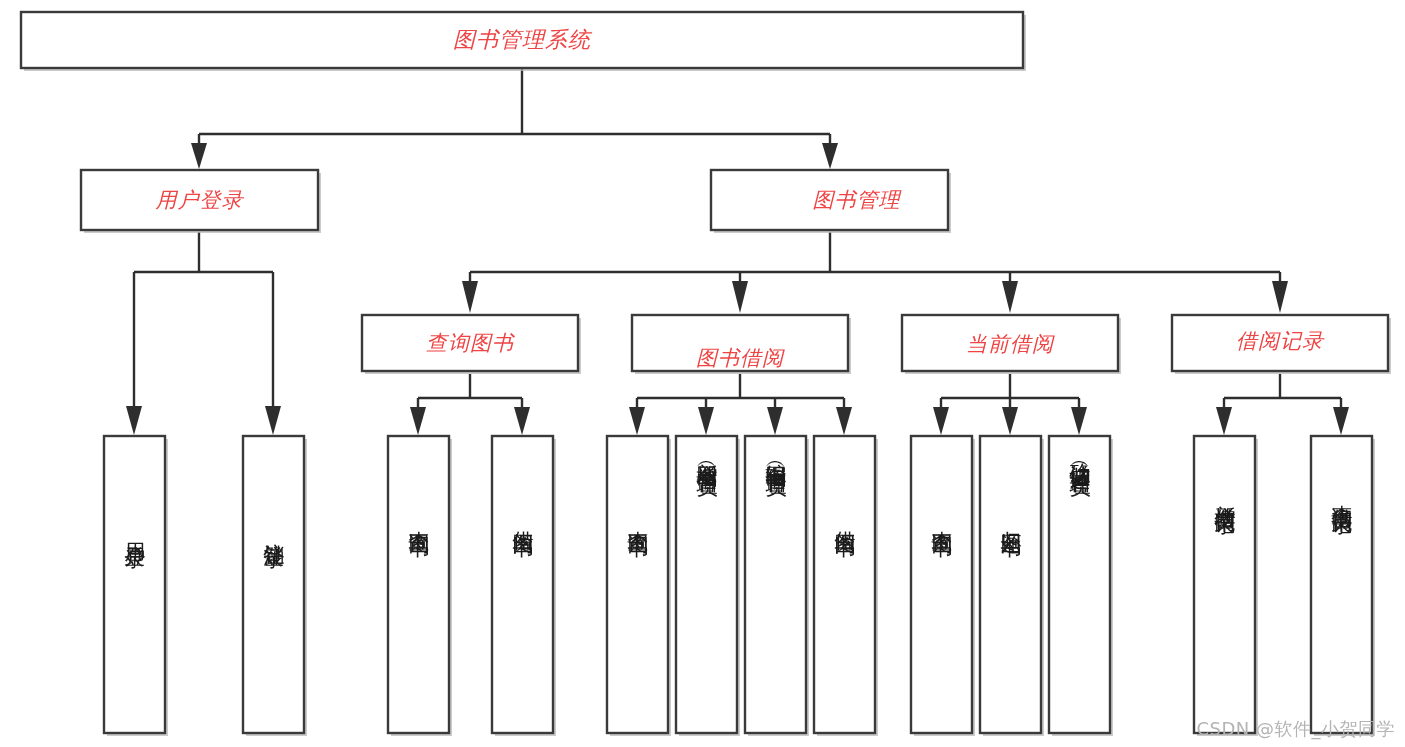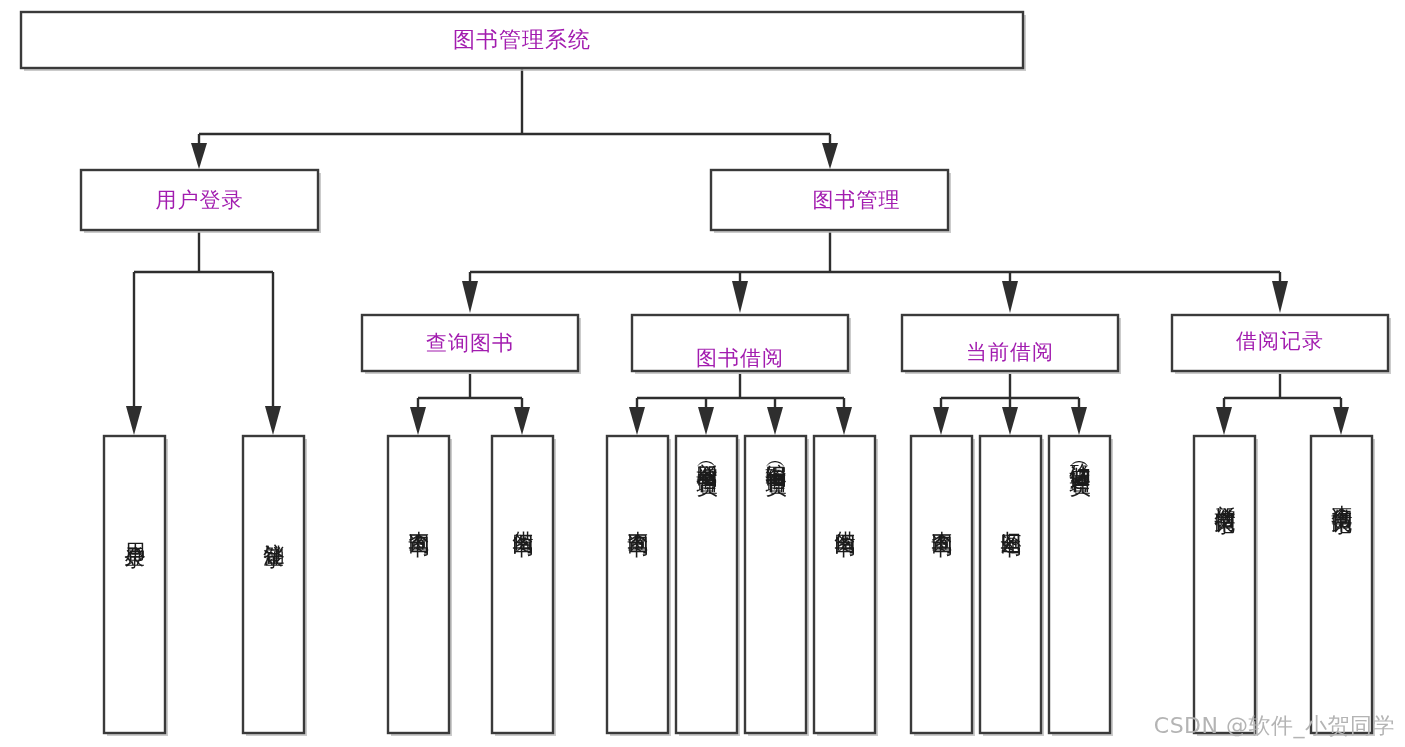--- a/index.html
+++ b/index.html
@@ -67,33 +67,34 @@
   .hlabel-wrap {
     position: absolute;
     display: flex;
     align-items: center;
     justify-content: center;
     pointer-events: none;
   }
   .hlabel {
     font-family: "DejaVu Sans", "Liberation Sans", sans-serif;
     font-size: 21px;
-    color: #a21caf;
+    color: #ef4444;
     letter-spacing: 1px;
     white-space: nowrap;
+    font-style: italic;
   }
   .hlabel.title {
     font-size: 22px;
   }
   .watermark {
     position: absolute;
     right: 10px;
     bottom: 6px;
     font-family: "DejaVu Sans", "Liberation Sans", sans-serif;
-    font-size: 22px;
+    font-size: 18px;
     color: #b4b4b4;
     letter-spacing: 0.5px;
     white-space: nowrap;
     pointer-events: none;
   }
 </style>
 </head>
 <body>
 
 <div id="diagram-root">
@@ -250,21 +251,21 @@
   </div>
 
   <div class="hlabel-wrap" style="left:362px; top:315px; width:216px; height:56px;">
     <span class="hlabel">查询图书</span>
   </div>
 
   <div class="hlabel-wrap" style="left:632px; top:330px; width:216px; height:56px;">
     <span class="hlabel">图书借阅</span>
   </div>
 
-  <div class="hlabel-wrap" style="left:902px; top:326px; width:216px; height:51px;text-align:right;">
+  <div class="hlabel-wrap" style="left:902px; top:318px; width:216px; height:51px;text-align:right;">
     <span class="hlabel">当前借阅</span>
   </div>
 
   <div class="hlabel-wrap" style="left:1172px; top:315px; width:216px; height:51px;">
     <span class="hlabel">借阅记录</span>
   </div>
 
   <div class="vlabel-wrap" style="left:104px; top:436px; width:61px; height:297px; padding-top:90px;">
     <span class="vlabel">用户登录</span>
   </div>

